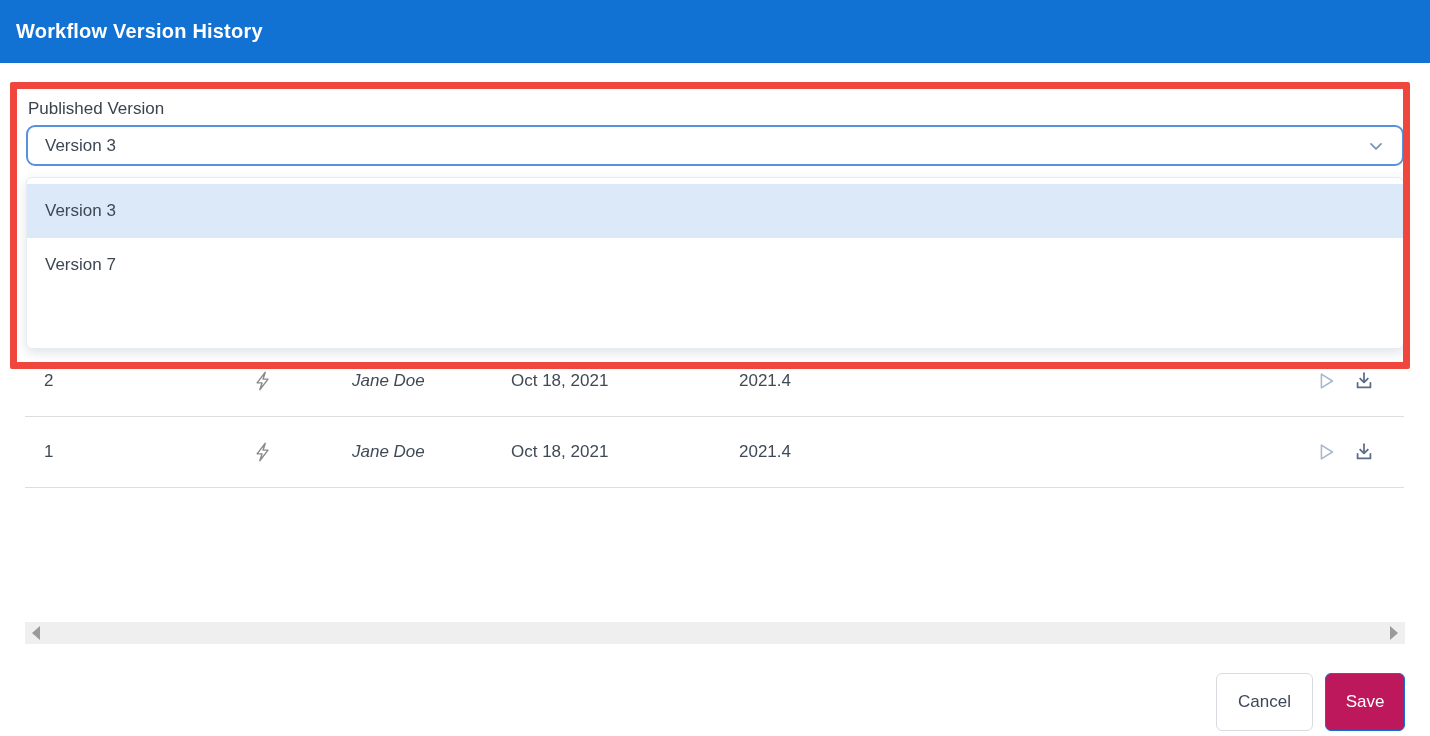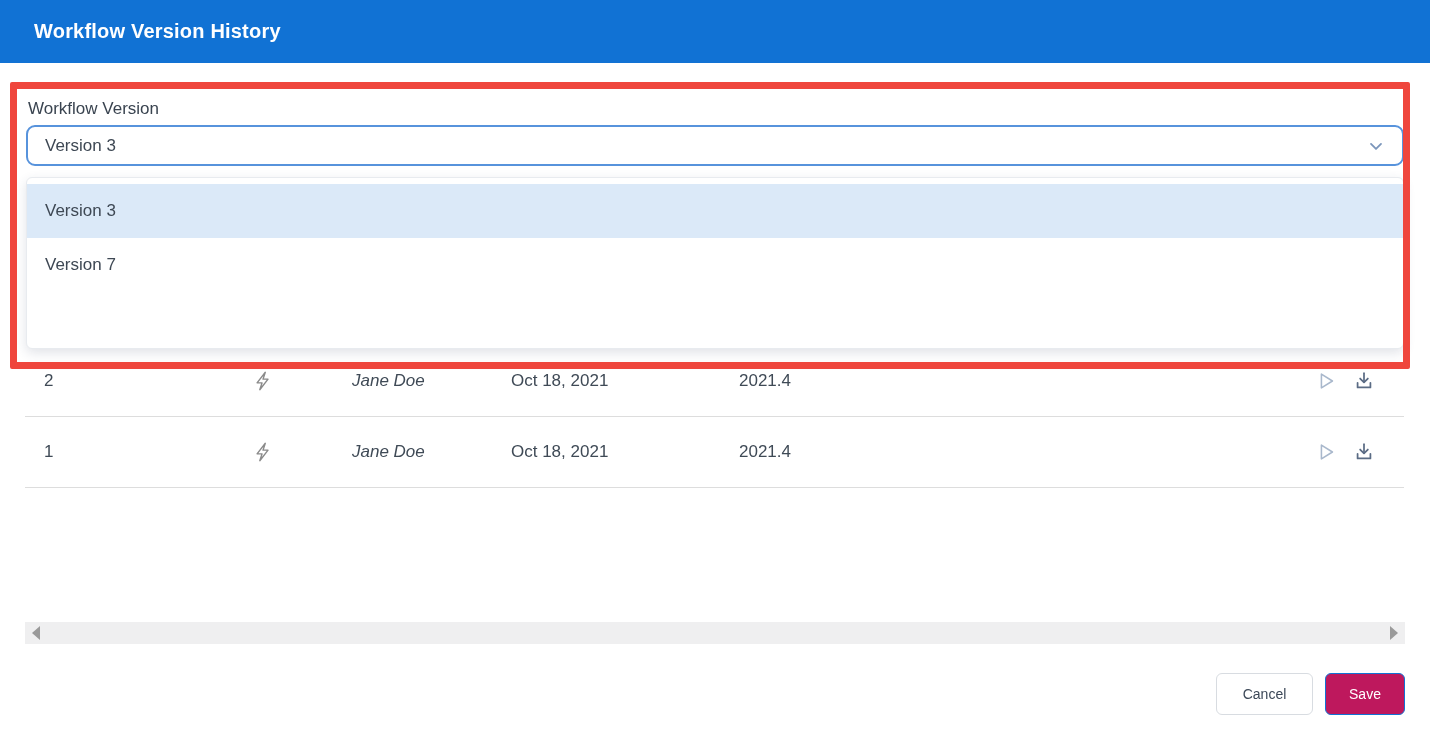--- a/index.html
+++ b/index.html
@@ -14,21 +14,21 @@
   }
 
   
   .header {
     position: absolute;
     top: 0; left: 0;
     width: 1430px; height: 63px;
     background: #1172d4;
     display: flex;
     align-items: center;
-    padding-left: 34px;
+    padding-left: 16px;
   }
   .header-title {
     color: #ffffff;
     font-size: 20px;
     font-weight: bold;
     letter-spacing: 0.2px;
   }
 
   
   .annotation-box {
@@ -144,23 +144,23 @@
   .scroll-arrow.right {
     border-top: 7px solid transparent;
     border-bottom: 7px solid transparent;
     border-left: 8px solid #9a9a9a;
   }
 
   
   .btn {
     position: absolute;
     top: 673px;
-    height: 42px;
+    height: 58px;
     border-radius: 6px;
-    font-size: 14px;
+    font-size: 17px;
     display: flex;
     align-items: center;
     justify-content: center;
     cursor: pointer;
     font-family: "Liberation Sans", sans-serif;
   }
   .btn-cancel {
     left: 1216px;
     width: 97px;
     background: #ffffff;
@@ -177,21 +177,21 @@
 </style>
 </head>
 <body>
 
 <div class="dialog">
 
   <div class="header">
     <span class="header-title">Workflow Version History</span>
   </div>
 
-  <div class="field-label">Workflow Version</div>
+  <div class="field-label">Published Version</div>
 
   <div class="select-box">
     <span class="select-value">Version 3</span>
     <span class="chevron-icon">
       <svg width="20" height="20" viewBox="0 0 24 24" fill="none" stroke="#7b96bb" stroke-width="2.2" stroke-linecap="round" stroke-linejoin="round">
         <polyline points="6,9.5 12,15.5 18,9.5"></polyline>
       </svg>
     </span>
   </div>
 

